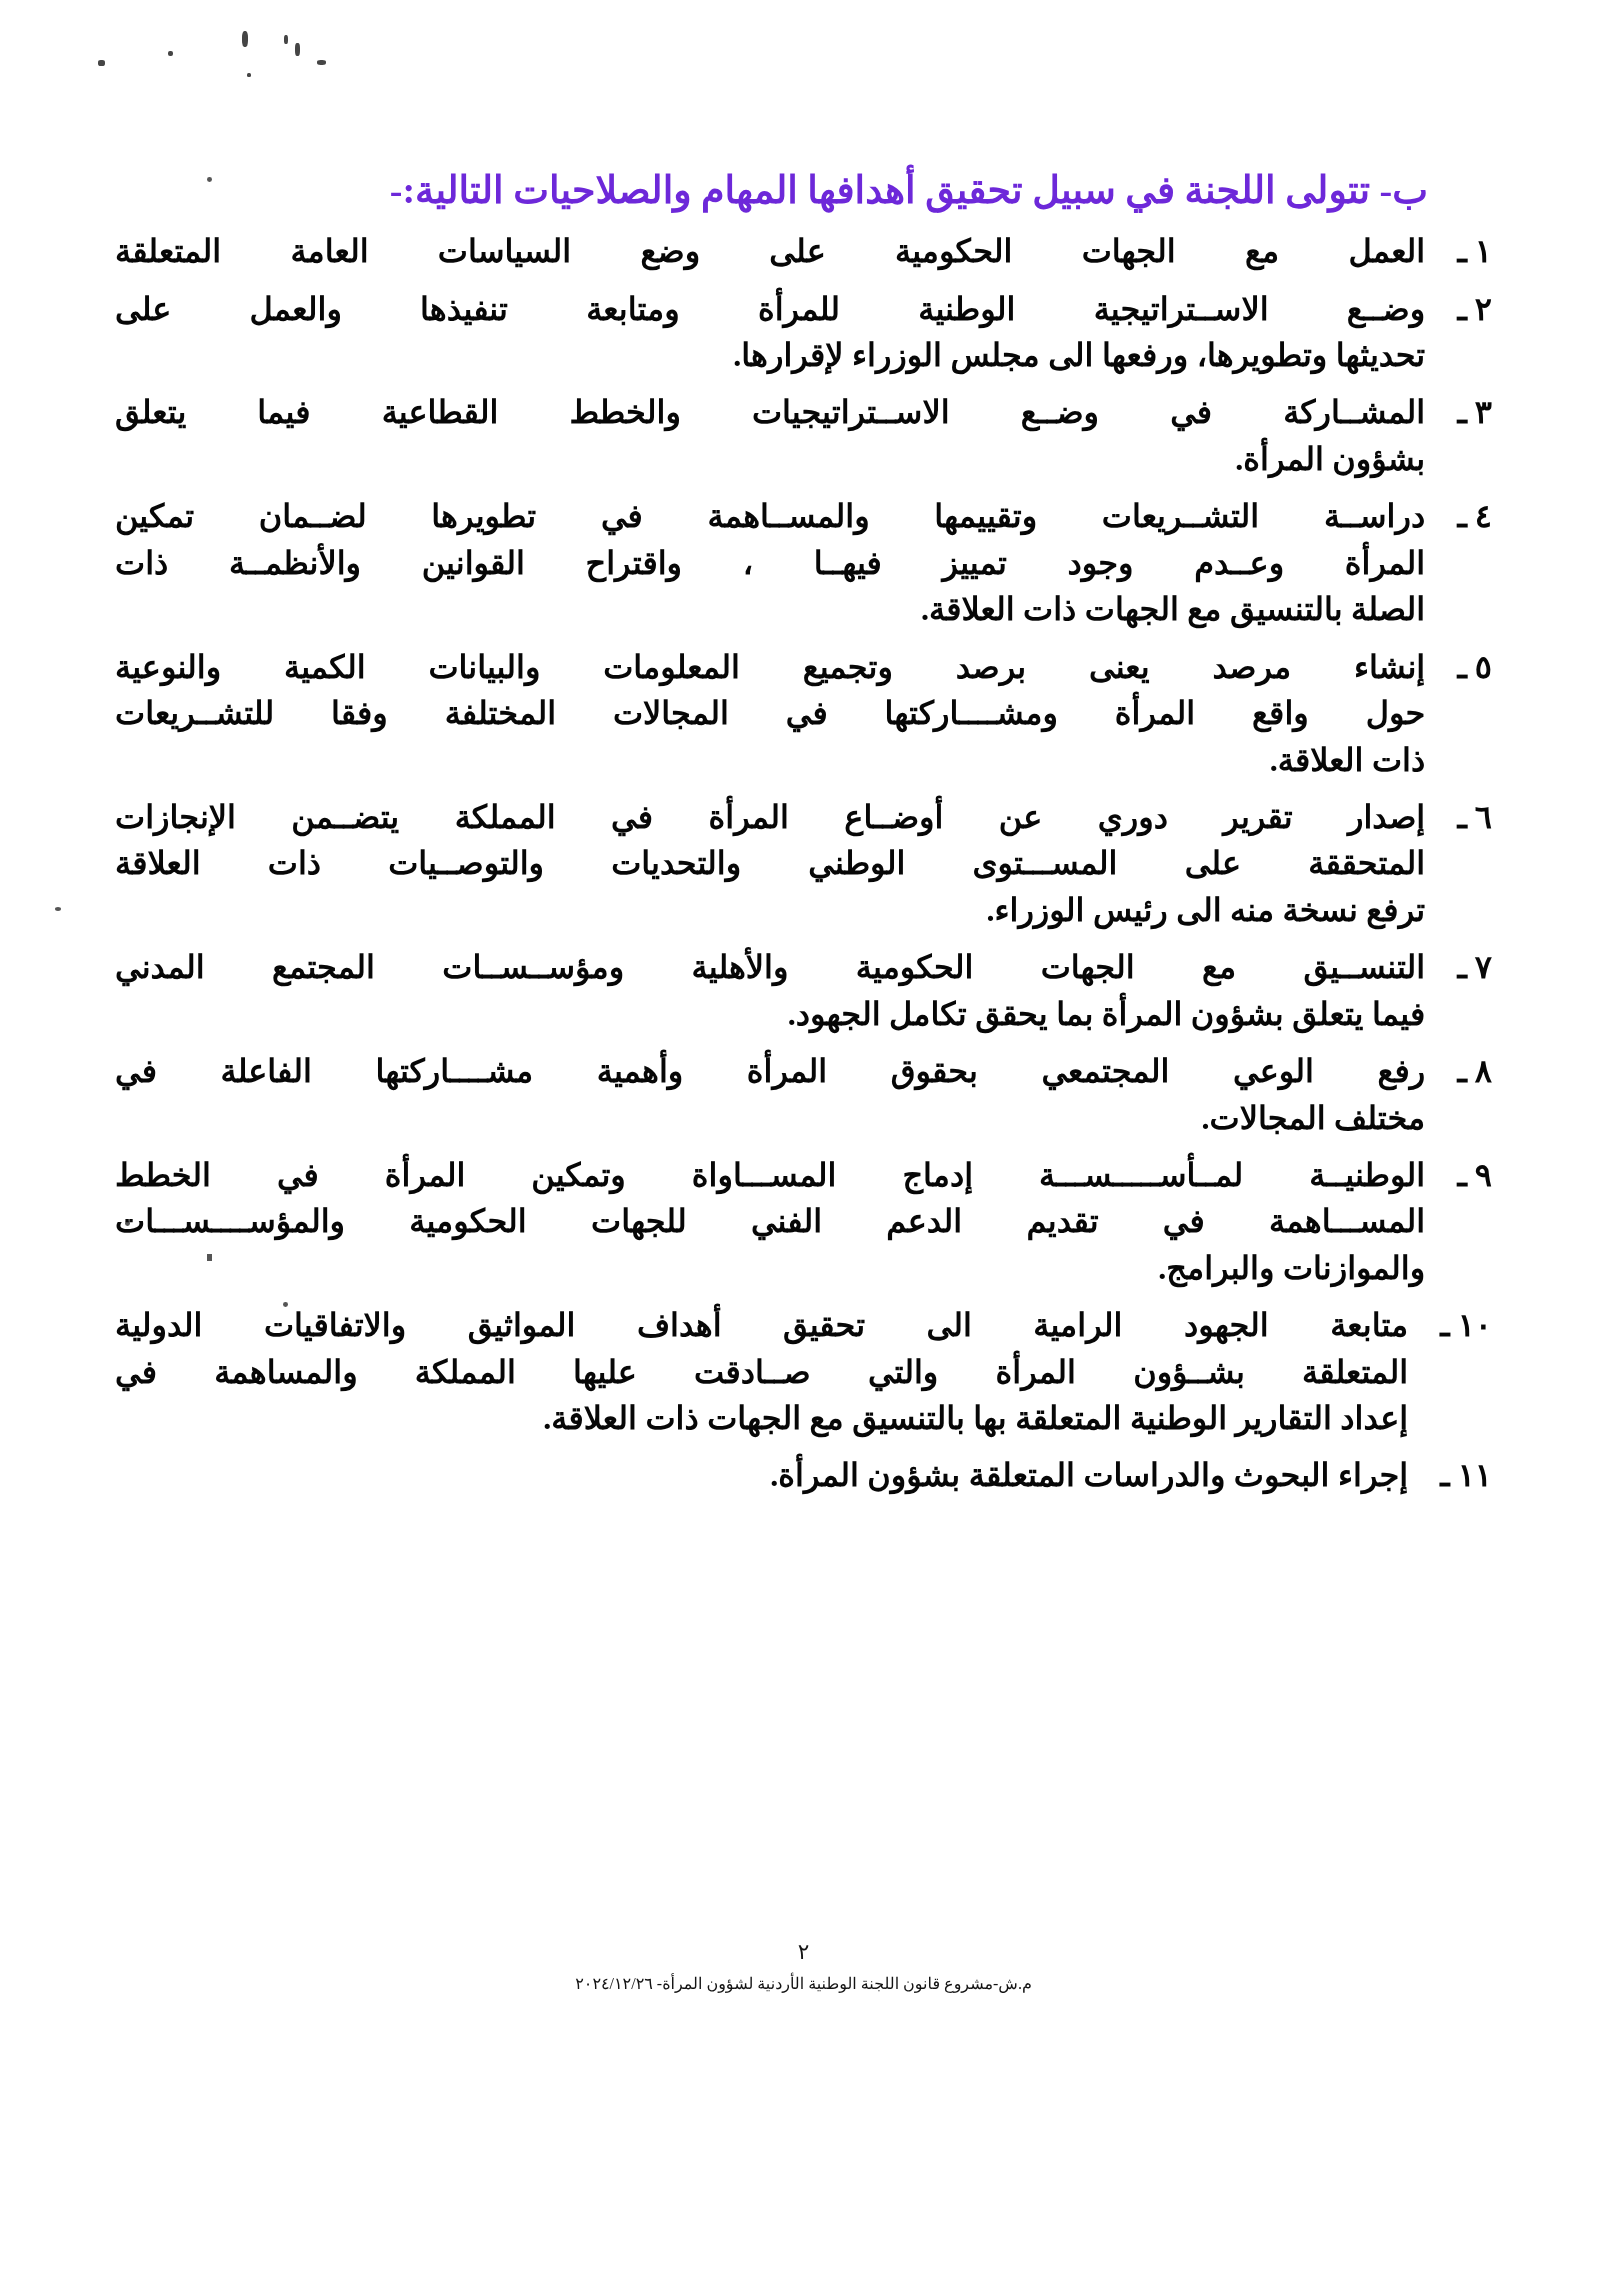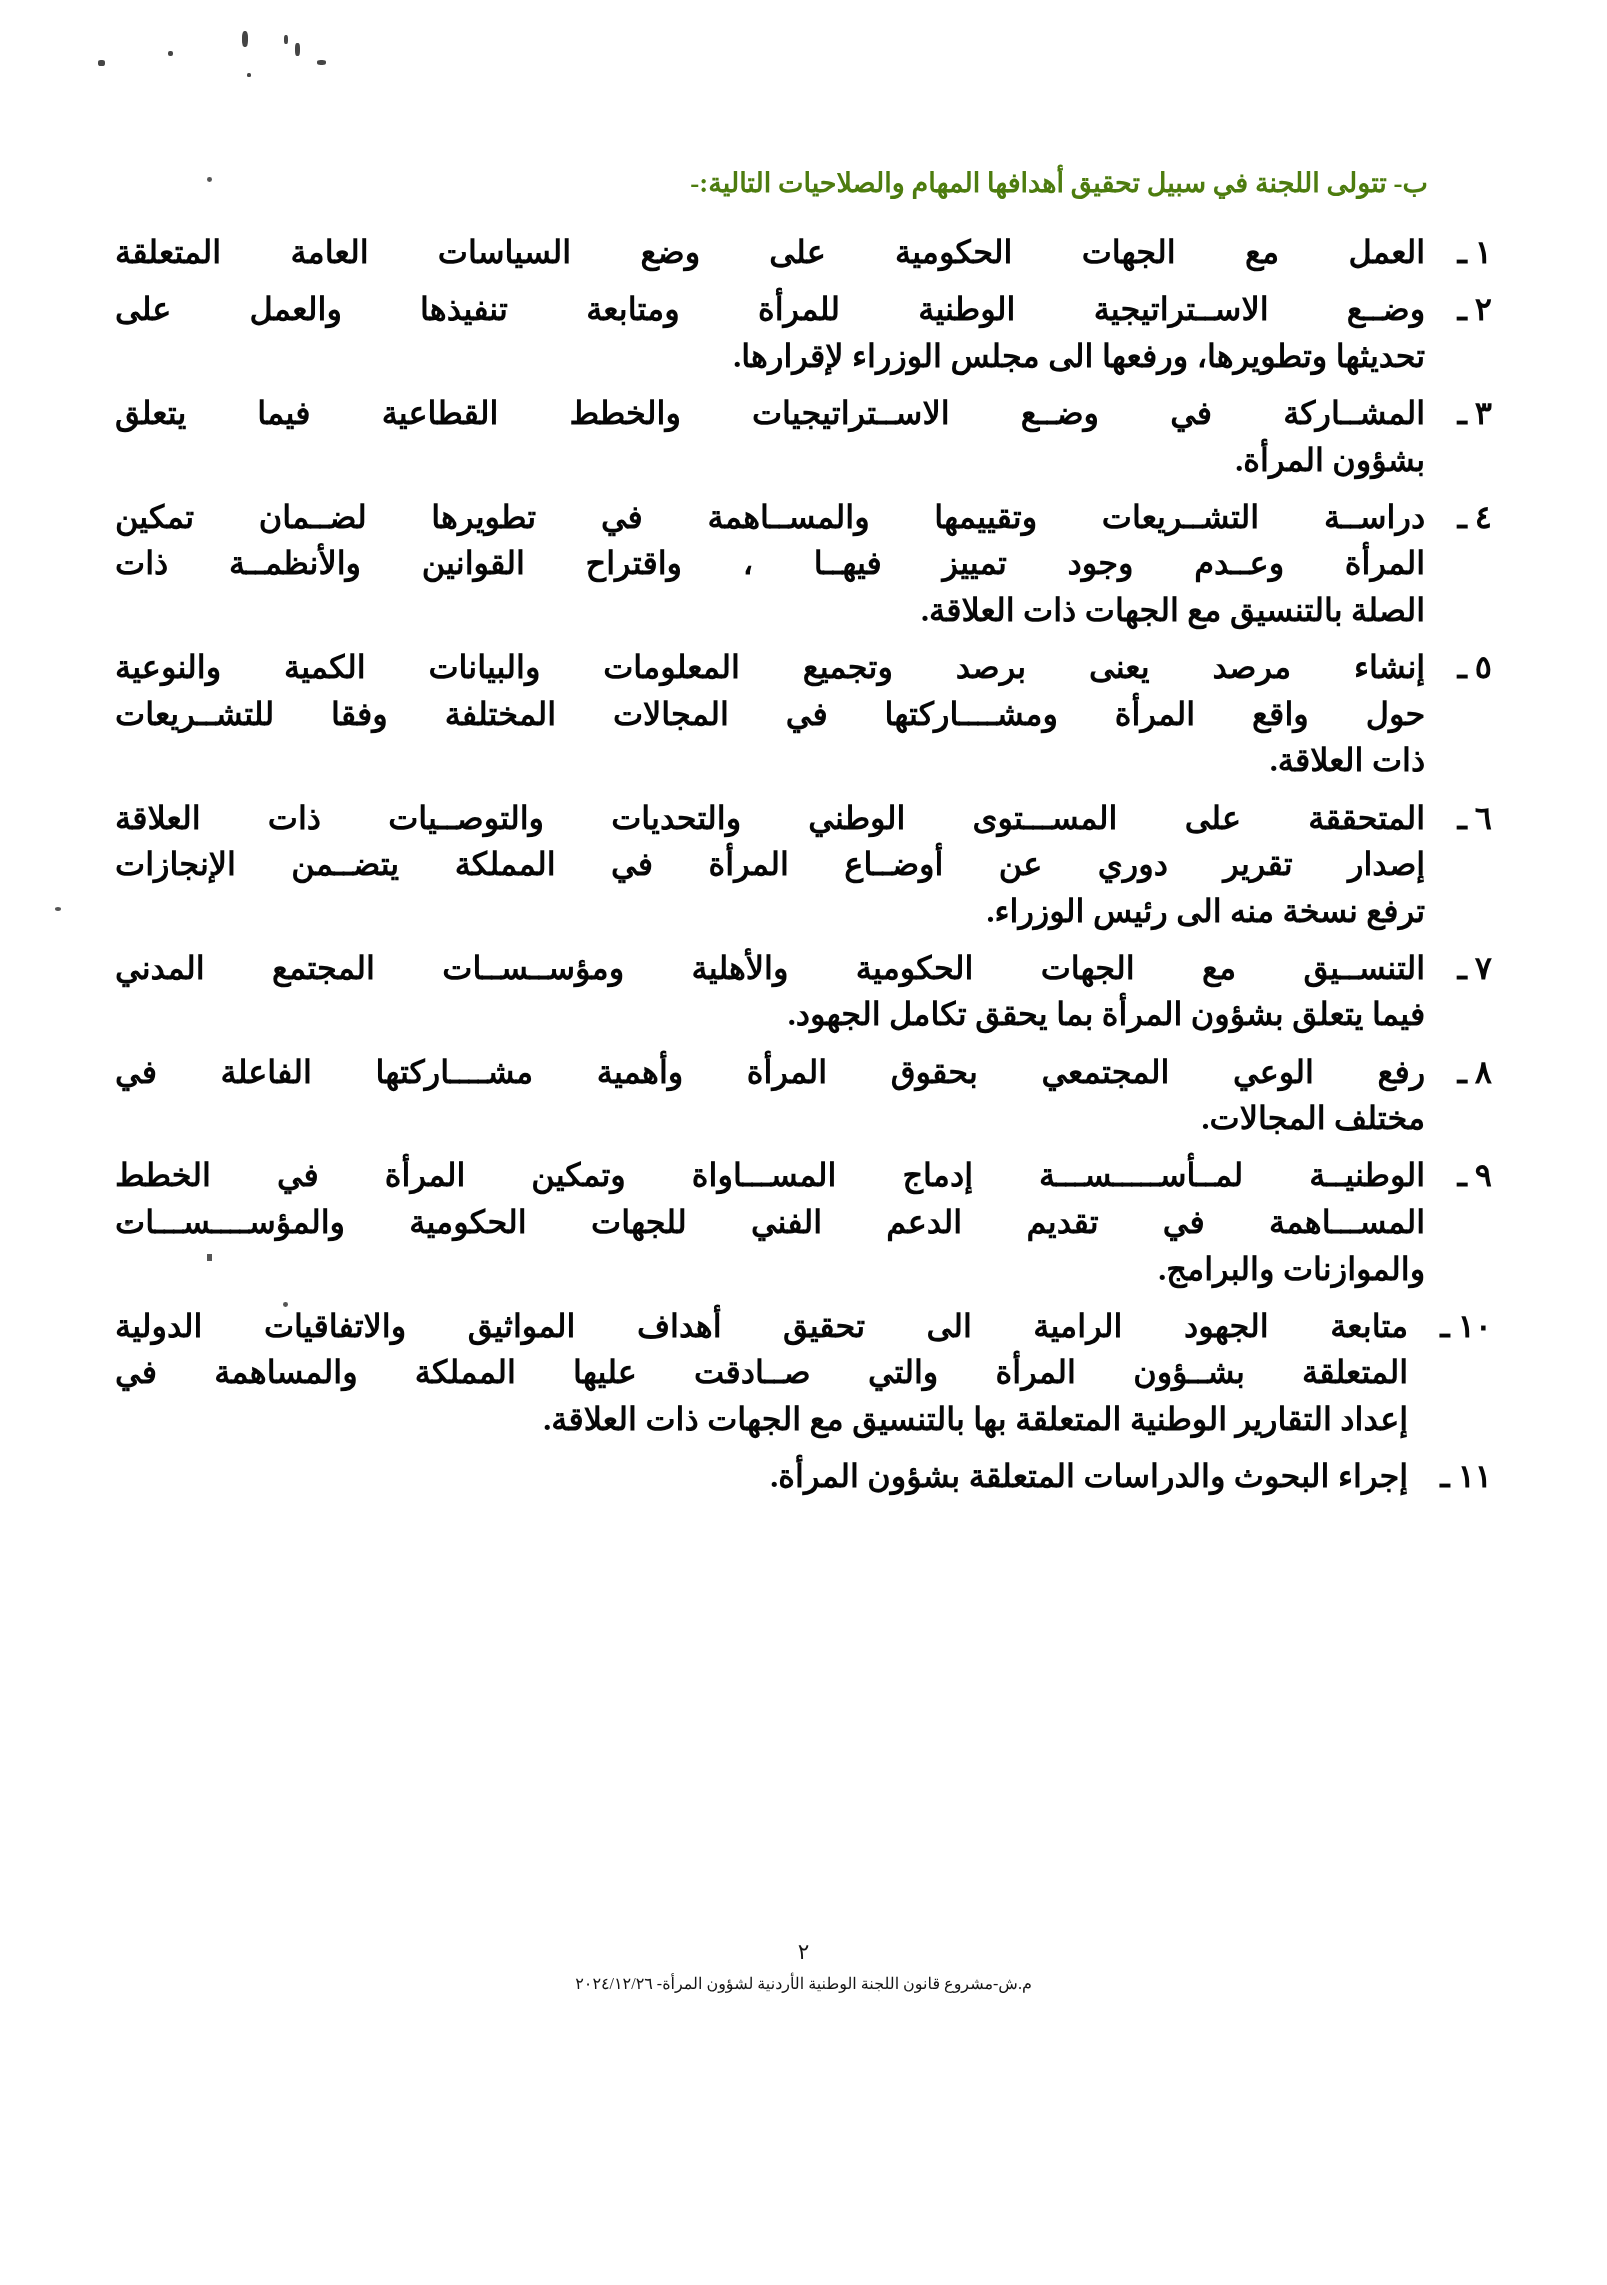--- a/index.html
+++ b/index.html
@@ -32,28 +32,28 @@
     position: absolute;
     top: 166px;
     right: 115px;
     left: 115px;
     direction: rtl;
     text-align: justify;
     text-align-last: right;
   }
 
   .lead-line {
-    font-size: 27px;
+    font-size: 38px;
     font-weight: bold;
     line-height: 1.30;
     letter-spacing: 0.1px;
-    margin: 0 0 28px 0;
+    margin: 0 0 13px 0;
     padding-right: 64px;
     text-align: right;
-    color: #4d7c0f;
+    color: #6d28d9;
   }
 
   ol.clause-list {
     list-style: none;
     margin: 0;
     padding: 0;
   }
 
   li.clause {
     display: flex;
@@ -192,22 +192,22 @@
         <span class="clause-text">
           <span class="ln">إنشاء مرصد يعنى برصد وتجميع المعلومات والبيانات الكمية والنوعية</span>
           <span class="ln">حول واقع المرأة ومشــــاركتها في المجالات المختلفة وفقا للتشــريعات</span>
           <span class="ln last pad-xxl">ذات العلاقة.</span>
         </span>
       </li>
 
       <li class="clause">
         <span class="clause-num">٦ ـ</span>
         <span class="clause-text">
+          <span class="ln">إصدار تقرير دوري عن أوضــاع المرأة في المملكة يتضــمن الإنجازات</span>
           <span class="ln">المتحققة على المســـتوى الوطني والتحديات والتوصــيات ذات العلاقة</span>
-          <span class="ln">إصدار تقرير دوري عن أوضــاع المرأة في المملكة يتضــمن الإنجازات</span>
           <span class="ln last pad-lg">ترفع نسخة منه الى رئيس الوزراء.</span>
         </span>
       </li>
 
       <li class="clause">
         <span class="clause-num">٧ ـ</span>
         <span class="clause-text">
           <span class="ln">التنســيق مع الجهات الحكومية والأهلية ومؤســســات المجتمع المدني</span>
           <span class="ln last pad-md">فيما يتعلق بشؤون المرأة بما يحقق تكامل الجهود.</span>
         </span>

